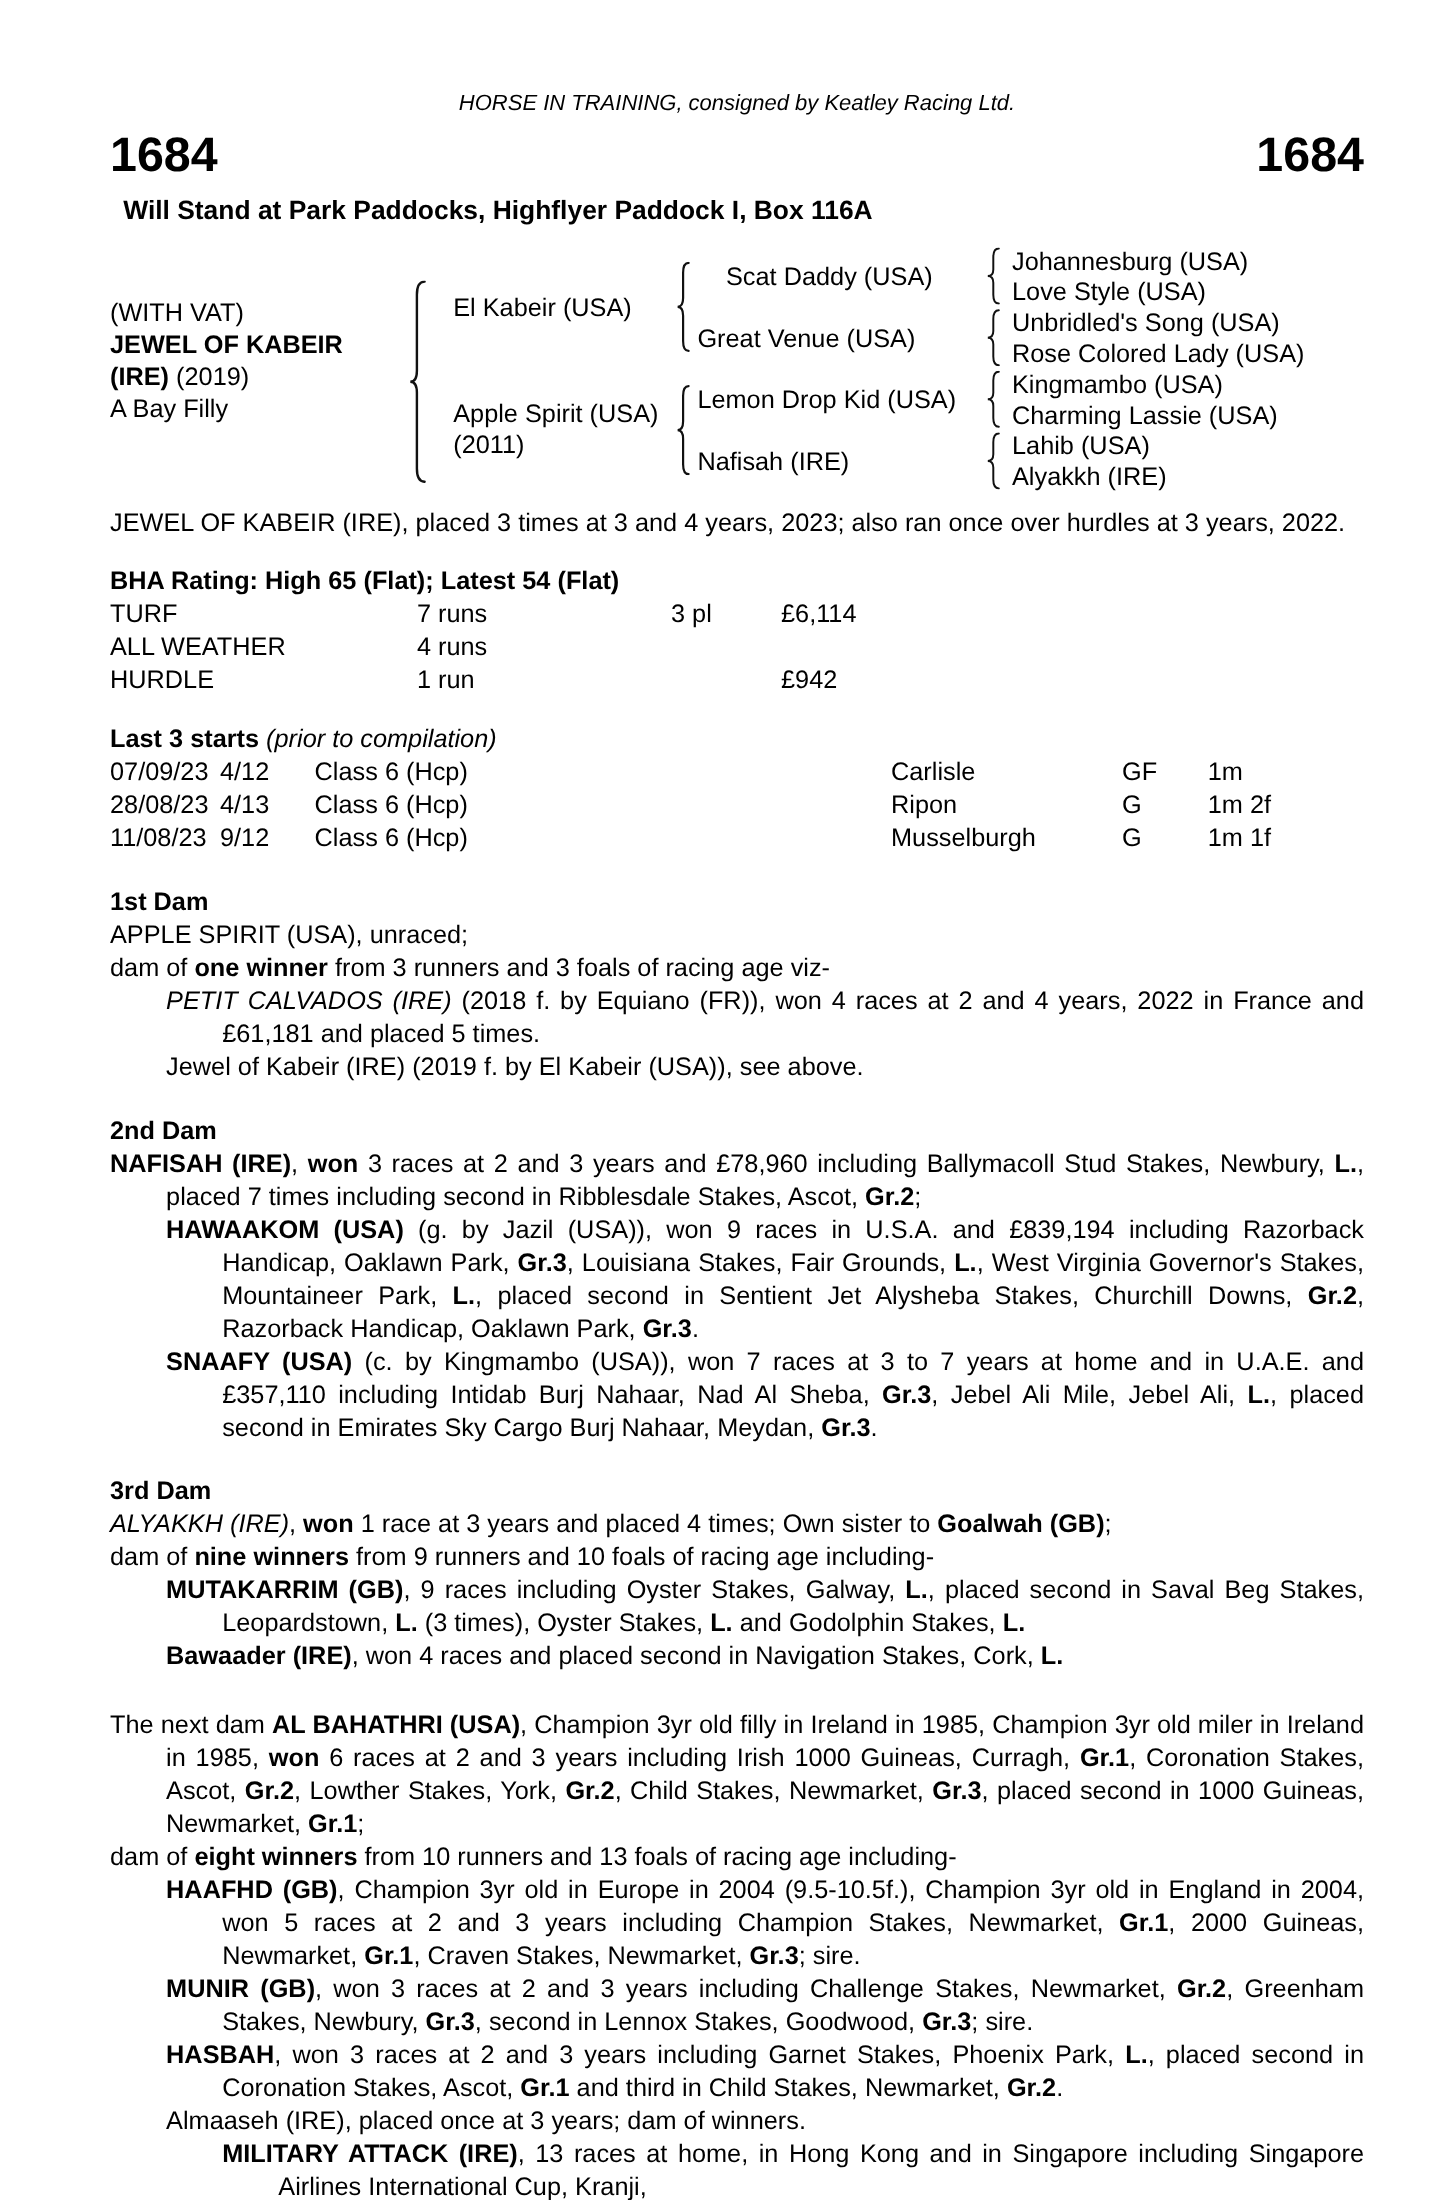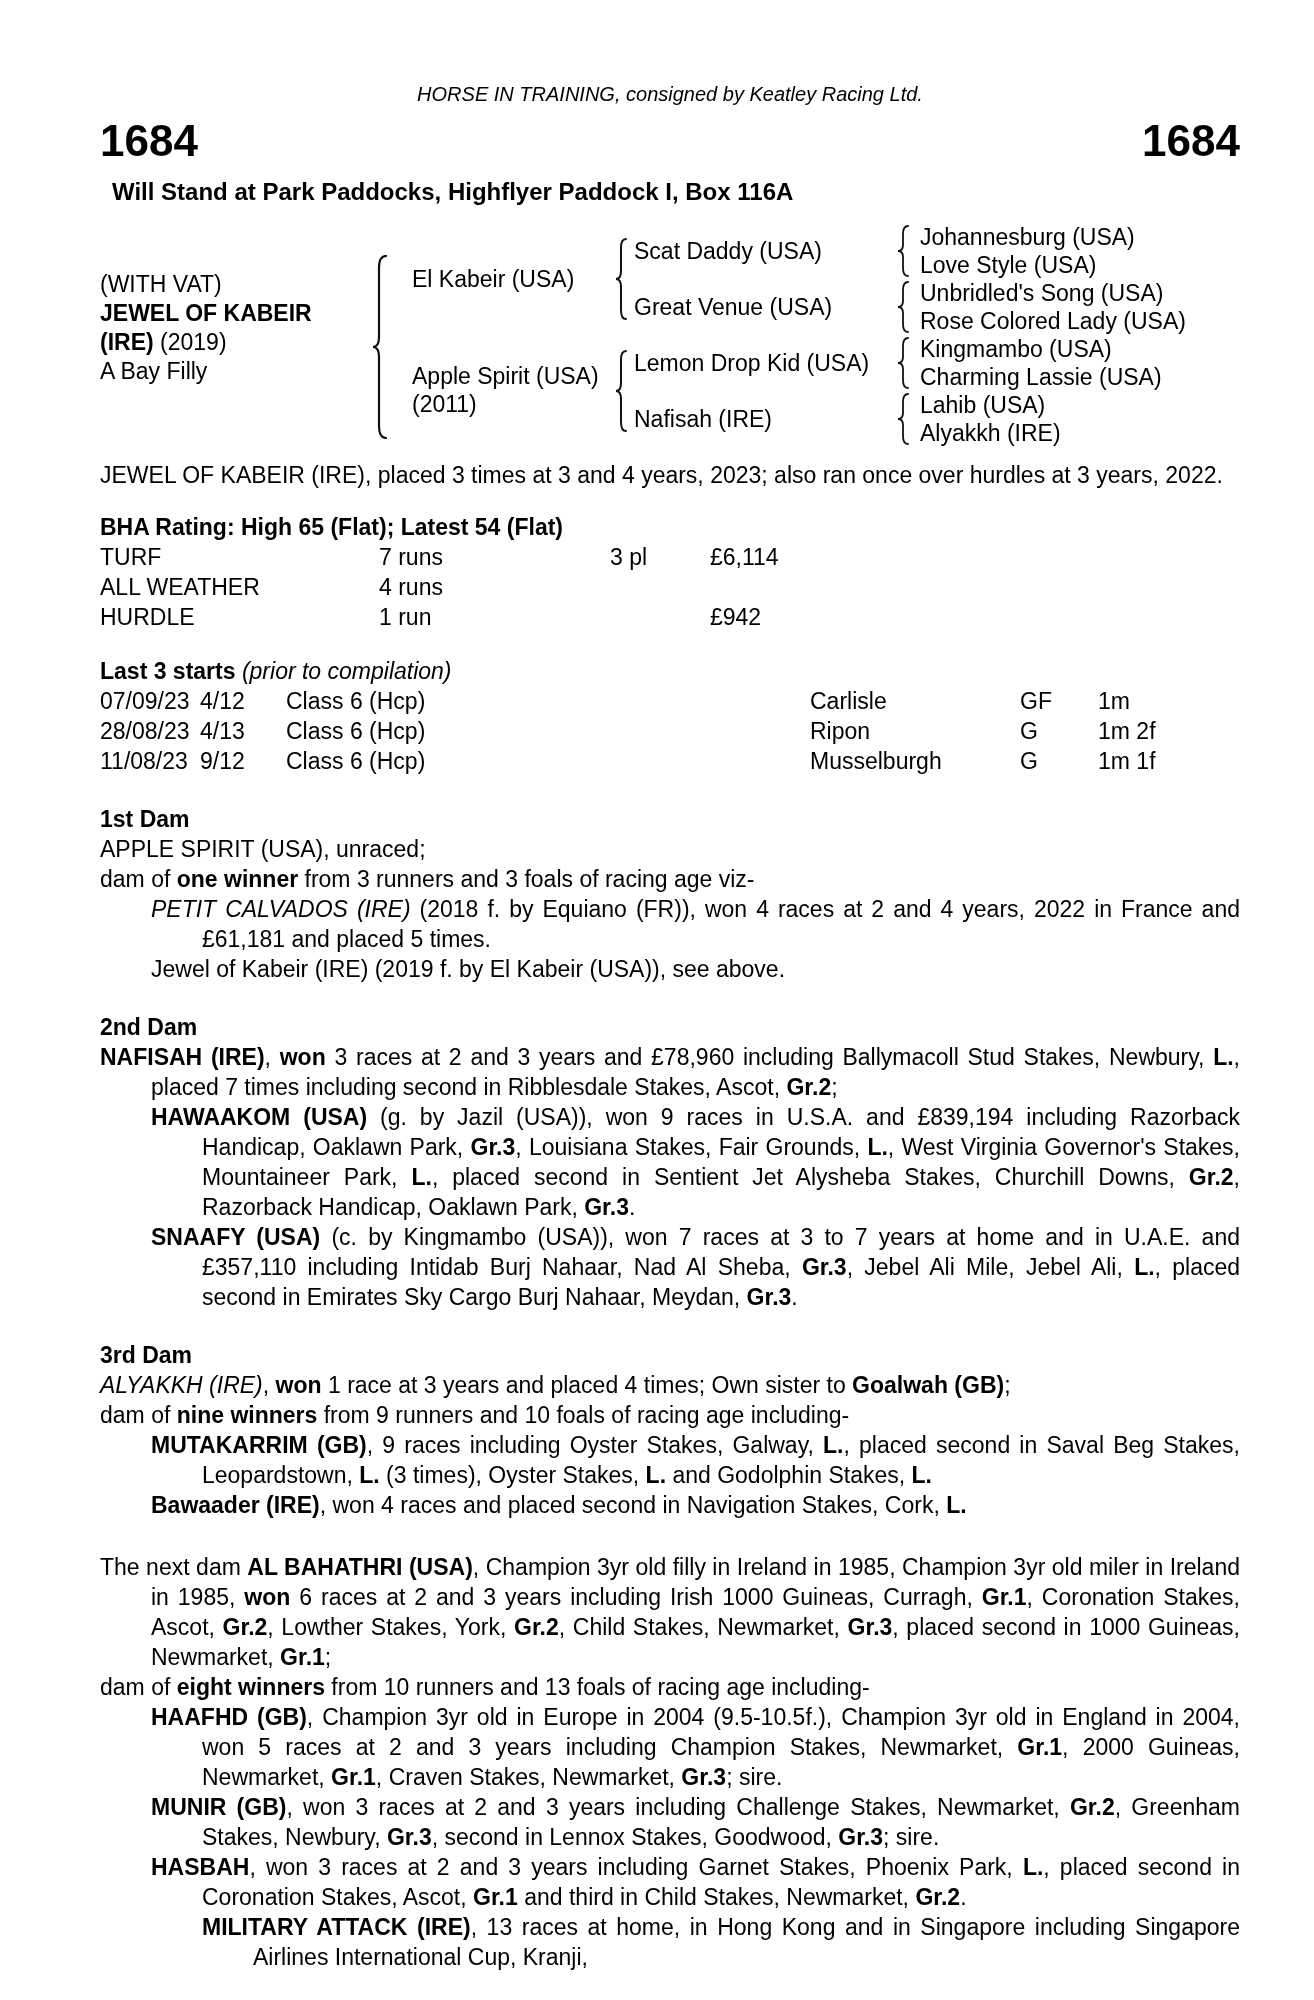--- a/index.html
+++ b/index.html
@@ -71,21 +71,21 @@
     <div class="pnode" style="left:312px; top:42px;">El Kabeir (USA)</div>
     <div class="pnode" style="left:312px; top:140px; line-height:28px;"><span>Apple Spirit (USA)</span><br><span>(2011)</span></div>
 
     <svg class="brace" style="left:514px; top:16px;" width="14" height="82" viewBox="0 0 14 82">
         <path d="M12 1 Q7 1 7 10 L7 33 Q7 41 2 41 Q7 41 7 49 L7 72 Q7 81 12 81" fill="none" stroke="#111" stroke-width="2" stroke-linecap="round"></path>
       </svg>
     <svg class="brace" style="left:514px; top:128px;" width="14" height="82" viewBox="0 0 14 82">
         <path d="M12 1 Q7 1 7 10 L7 33 Q7 41 2 41 Q7 41 7 49 L7 72 Q7 81 12 81" fill="none" stroke="#111" stroke-width="2" stroke-linecap="round"></path>
       </svg>
 
-    <div class="pnode" style="left:534px; top:14px;">Scat Daddy (USA)</div>
+    <div class="pnode" style="left:560px; top:14px;">Scat Daddy (USA)</div>
     <div class="pnode" style="left:534px; top:70px;">Great Venue (USA)</div>
     <div class="pnode" style="left:534px; top:126px;">Lemon Drop Kid (USA)</div>
     <div class="pnode" style="left:534px; top:182px;">Nafisah (IRE)</div>
 
     <svg class="brace" style="left:796px; top:3px;" width="14" height="52" viewBox="0 0 14 52">
         <path d="M12 1 Q7 1 7 9 L7 20 Q7 26 2 26 Q7 26 7 32 L7 43 Q7 51 12 51" fill="none" stroke="#111" stroke-width="1.8" stroke-linecap="round"></path>
       </svg>
     <svg class="brace" style="left:796px; top:59px;" width="14" height="52" viewBox="0 0 14 52">
         <path d="M12 1 Q7 1 7 9 L7 20 Q7 26 2 26 Q7 26 7 32 L7 43 Q7 51 12 51" fill="none" stroke="#111" stroke-width="1.8" stroke-linecap="round"></path>
       </svg>
@@ -180,17 +180,18 @@
     <div class="para p1"><span style="font-weight: bold;">MUTAKARRIM (GB)</span><span>, 9 races including Oyster Stakes, Galway, </span><span style="font-weight: bold;">L.</span><span>, placed second in Saval Beg Stakes, Leopardstown, </span><span style="font-weight: bold;">L.</span><span> (3 times), Oyster Stakes, </span><span style="font-weight: bold;">L.</span><span> and Godolphin Stakes, </span><span style="font-weight: bold;">L.</span></div>
     <div class="para p1"><span style="font-weight: bold;">Bawaader (IRE)</span><span>, won 4 races and placed second in Navigation Stakes, Cork, </span><span style="font-weight: bold;">L.</span></div>
   </div>
 
   <div>
     <div class="para p0 next-dam-first"><span>The next dam </span><span style="font-weight: bold;">AL BAHATHRI (USA)</span><span>, Champion 3yr old filly in Ireland in 1985, Champion 3yr old miler in Ireland in 1985, </span><span style="font-weight: bold;">won</span><span> 6 races at 2 and 3 years including Irish 1000 Guineas, Curragh, </span><span style="font-weight: bold;">Gr.1</span><span>, Coronation Stakes, Ascot, </span><span style="font-weight: bold;">Gr.2</span><span>, Lowther Stakes, York, </span><span style="font-weight: bold;">Gr.2</span><span>, Child Stakes, Newmarket, </span><span style="font-weight: bold;">Gr.3</span><span>, placed second in 1000 Guineas, Newmarket, </span><span style="font-weight: bold;">Gr.1</span><span>;</span></div>
     <div class="para p0"><span>dam of </span><span style="font-weight: bold;">eight winners</span><span> from 10 runners and 13 foals of racing age including-</span></div>
     <div class="para p1"><span style="font-weight: bold;">HAAFHD (GB)</span><span>, Champion 3yr old in Europe in 2004 (9.5-10.5f.), Champion 3yr old in England in 2004, won 5 races at 2 and 3 years including Champion Stakes, Newmarket, </span><span style="font-weight: bold;">Gr.1</span><span>, 2000 Guineas, Newmarket, </span><span style="font-weight: bold;">Gr.1</span><span>, Craven Stakes, Newmarket, </span><span style="font-weight: bold;">Gr.3</span><span>; sire.</span></div>
     <div class="para p1"><span style="font-weight: bold;">MUNIR (GB)</span><span>, won 3 races at 2 and 3 years including Challenge Stakes, Newmarket, </span><span style="font-weight: bold;">Gr.2</span><span>, Greenham Stakes, Newbury, </span><span style="font-weight: bold;">Gr.3</span><span>, second in Lennox Stakes, Goodwood, </span><span style="font-weight: bold;">Gr.3</span><span>; sire.</span></div>
     <div class="para p1"><span style="font-weight: bold;">HASBAH</span><span>, won 3 races at 2 and 3 years including Garnet Stakes, Phoenix Park, </span><span style="font-weight: bold;">L.</span><span>, placed second in Coronation Stakes, Ascot, </span><span style="font-weight: bold;">Gr.1</span><span> and third in Child Stakes, Newmarket, </span><span style="font-weight: bold;">Gr.2</span><span>.</span></div>
+    <div class="para p1"><span>Almaaseh (IRE), placed once at 3 years; dam of winners.</span></div>
     <div class="para p2"><span style="font-weight: bold;">MILITARY ATTACK (IRE)</span><span>, 13 races at home, in Hong Kong and in Singapore including Singapore Airlines International Cup, Kranji, </span></div>
 
   </div>
 
 </div>
 
 </body></html>

